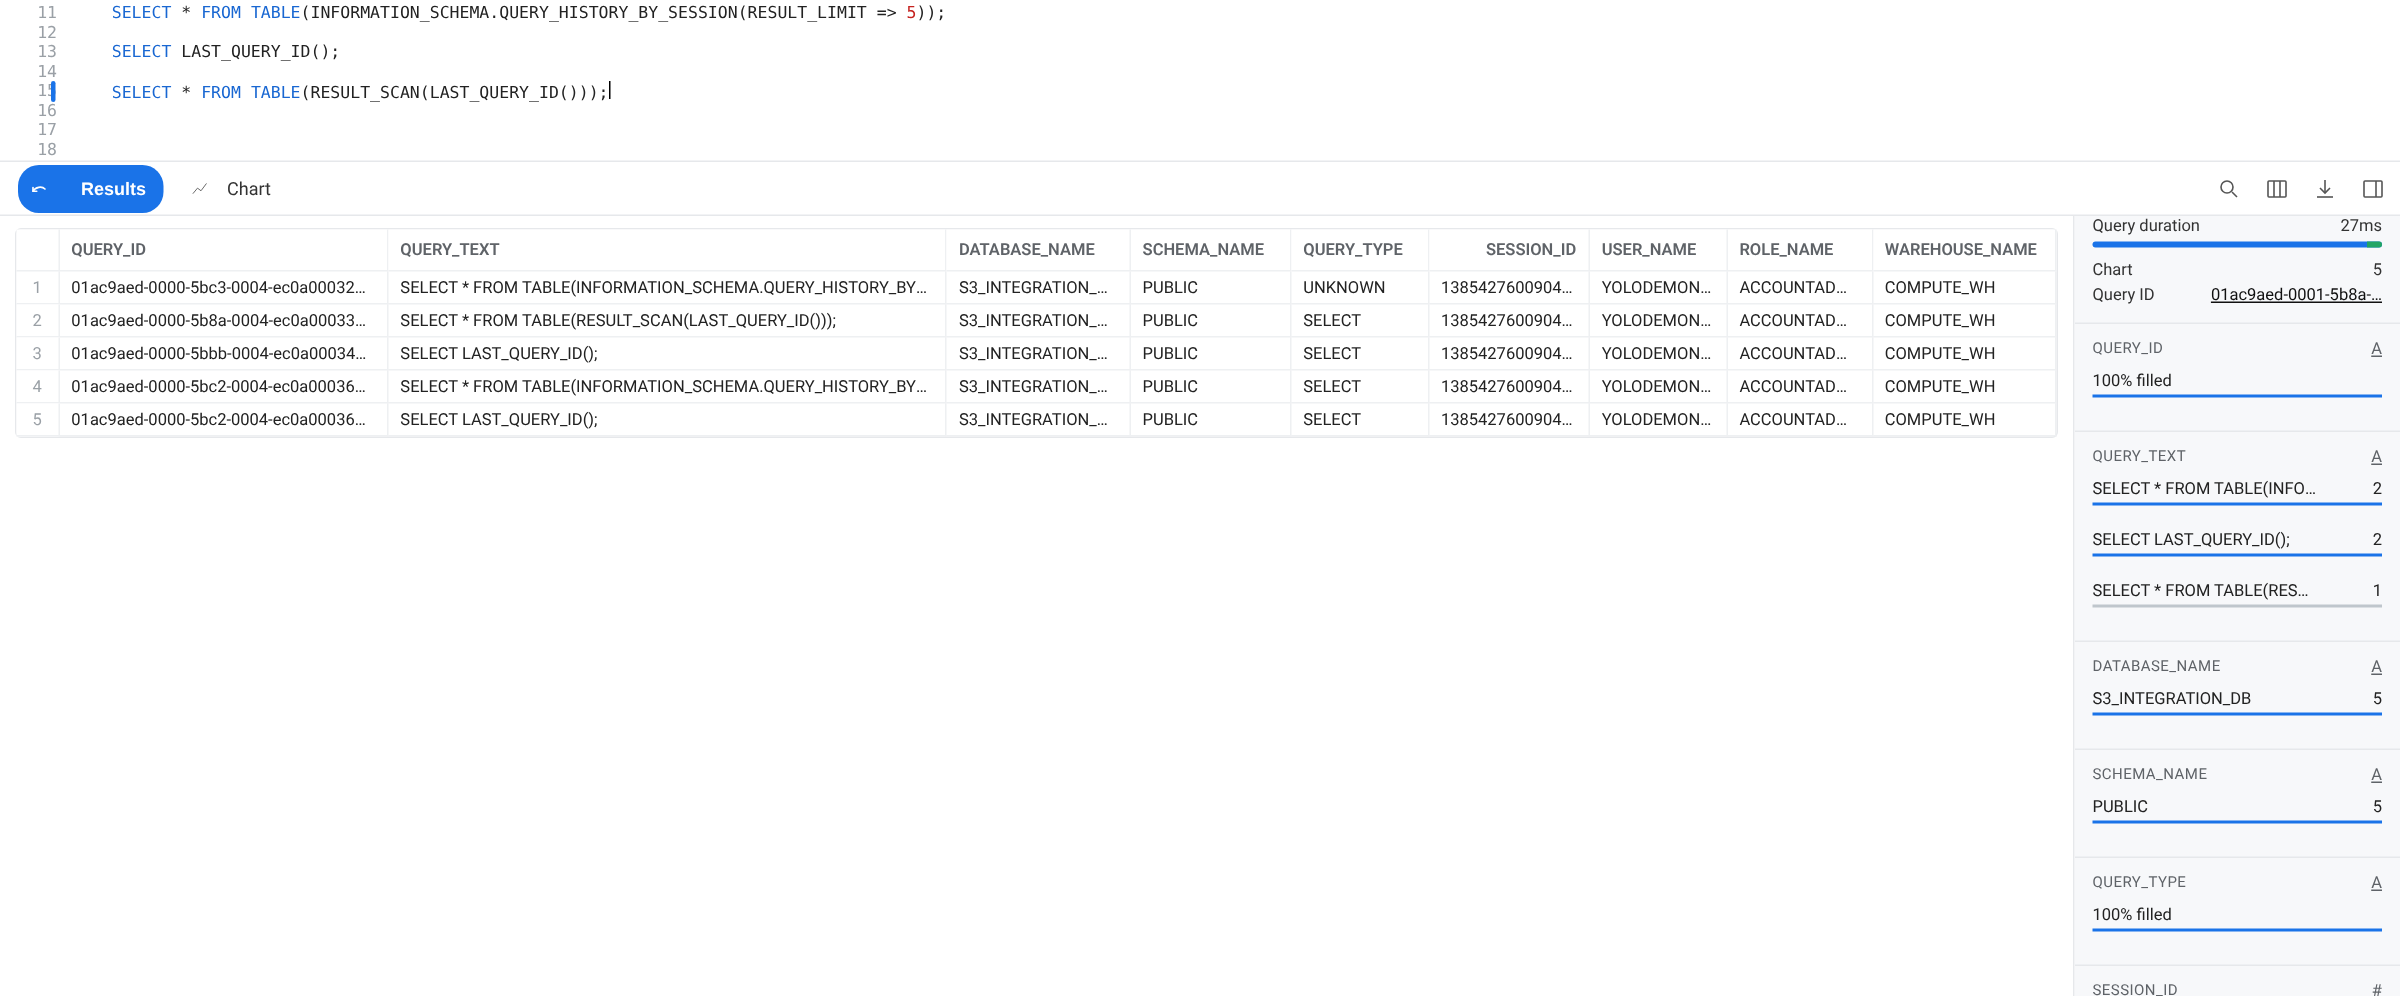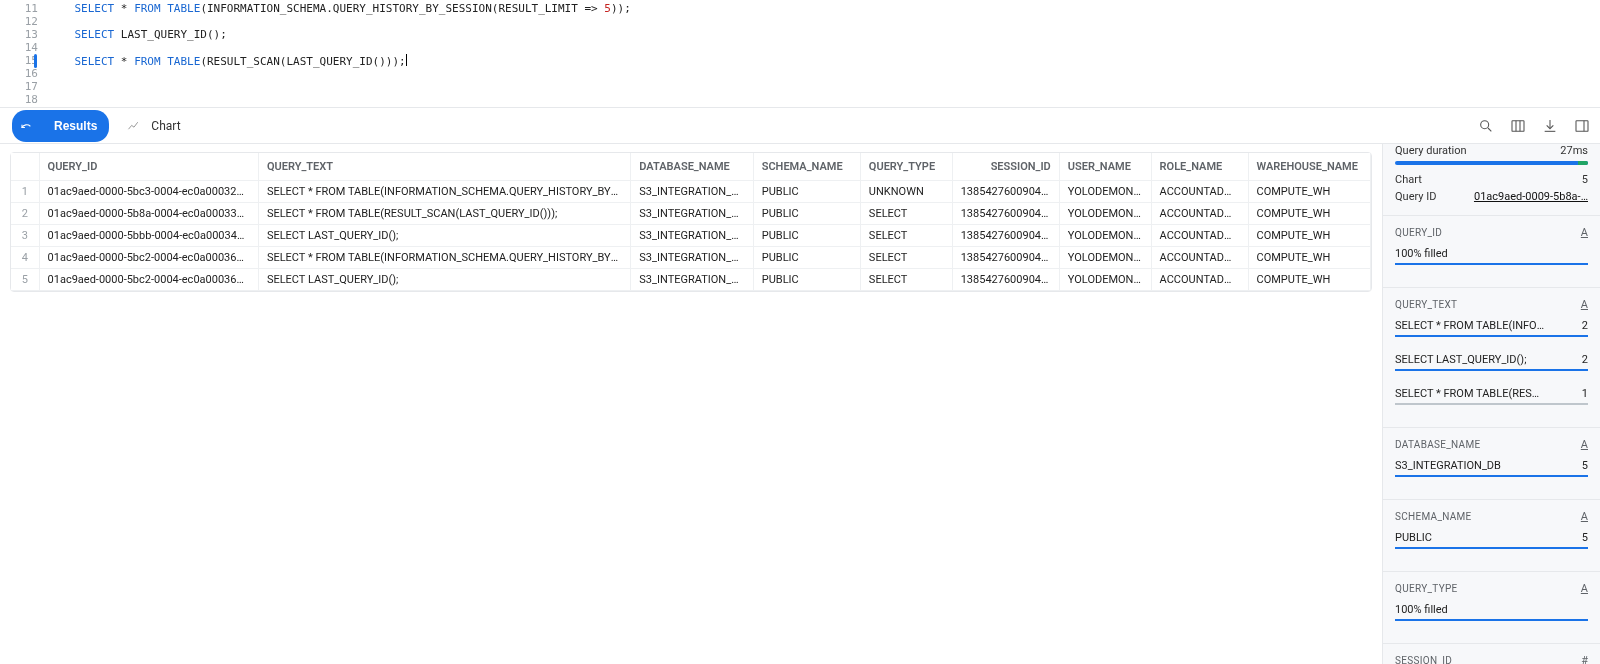--- a/index.html
+++ b/index.html
@@ -226,21 +226,21 @@
       </div>
       <div class="bar">
           <div class="green"></div>
         </div>
       <div class="d-row">
         <span>Chart</span>
         <span>5</span>
       </div>
       <div class="d-row">
         <span>Query ID</span>
-        <span class="qlink">01ac9aed-0009-5b8a-…</span>
+        <span class="qlink">01ac9aed-0001-5b8a-…</span>
       </div>
     </div>
     <div id="cards">
   <div class="d-card">
     <div class="d-card-h">
       <span class="name">QUERY_ID</span>
       <span class="typ"><u>A</u></span>
     </div>
     <div class="d-val ">
             <span class="txt">100% filled</span>

